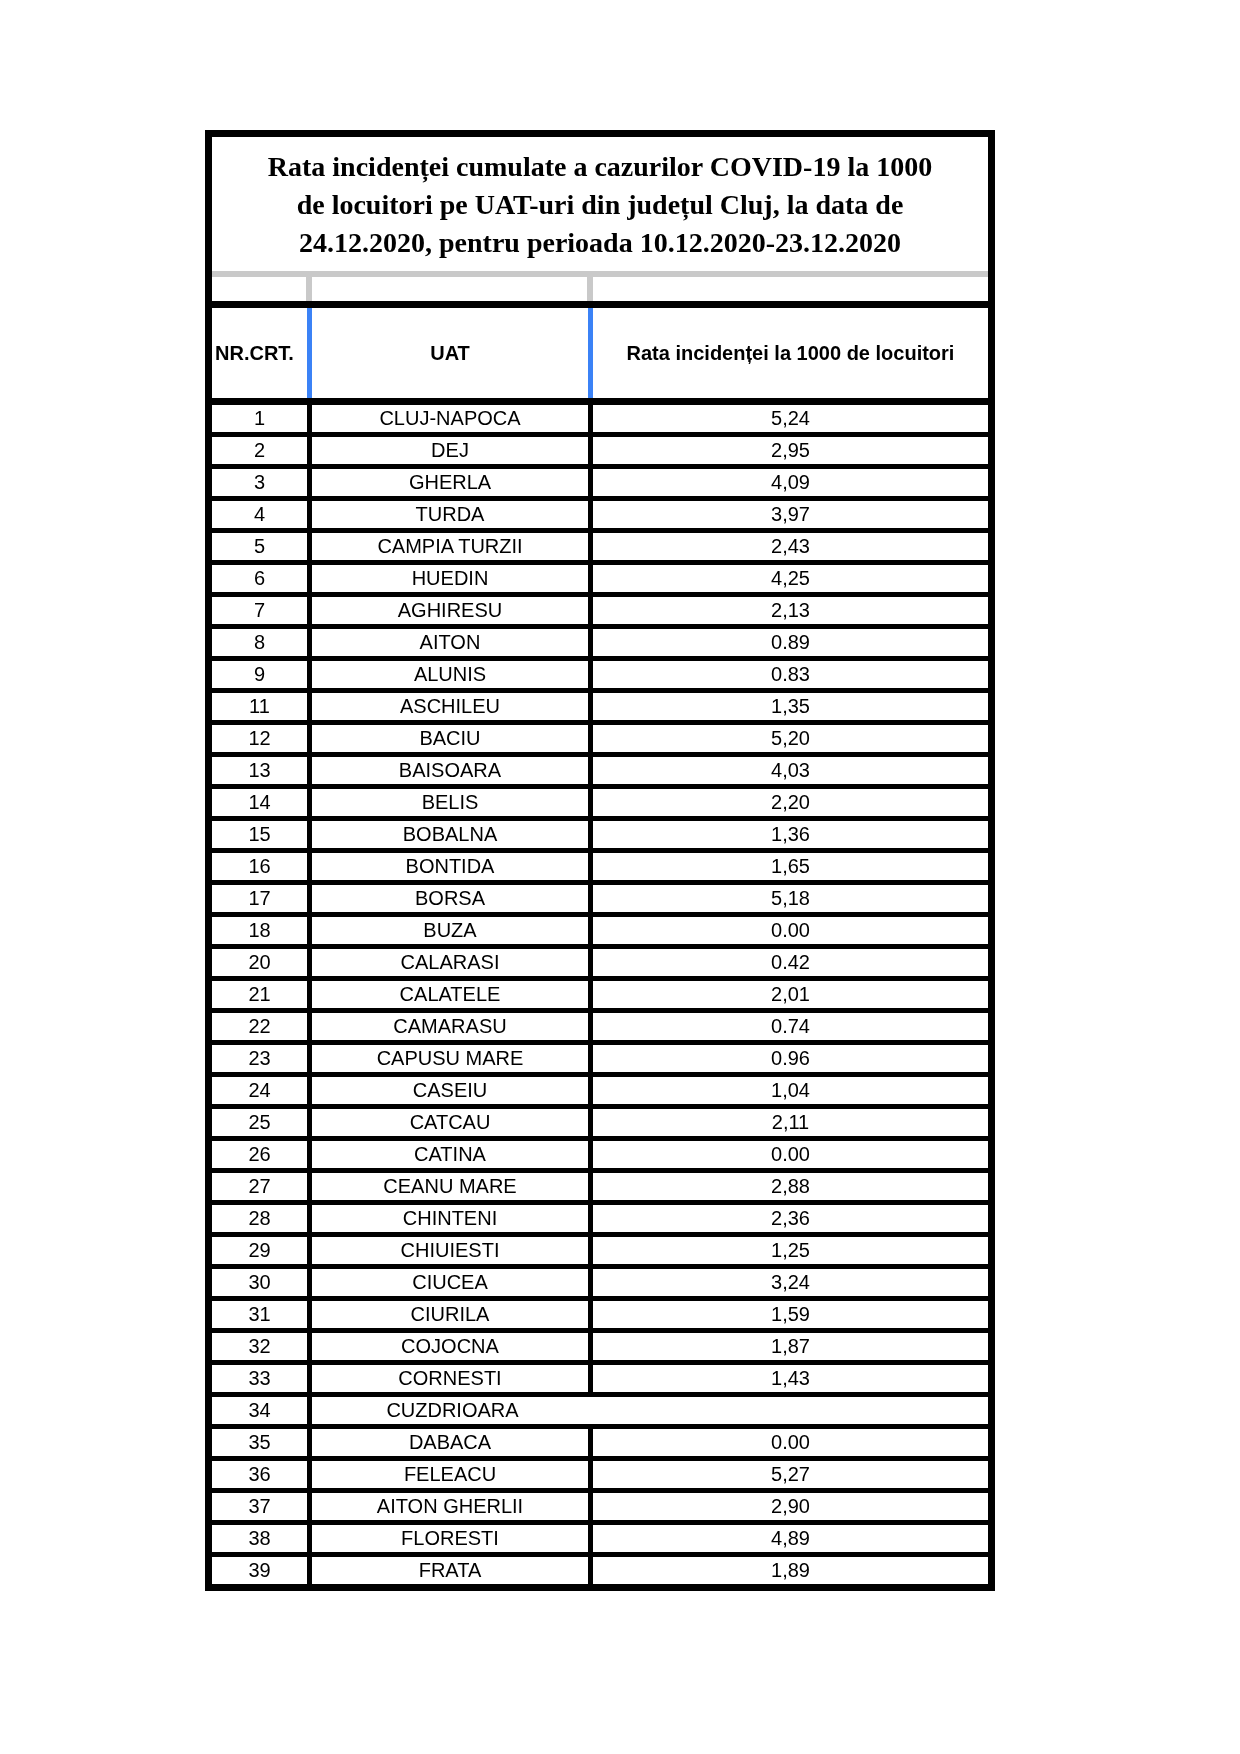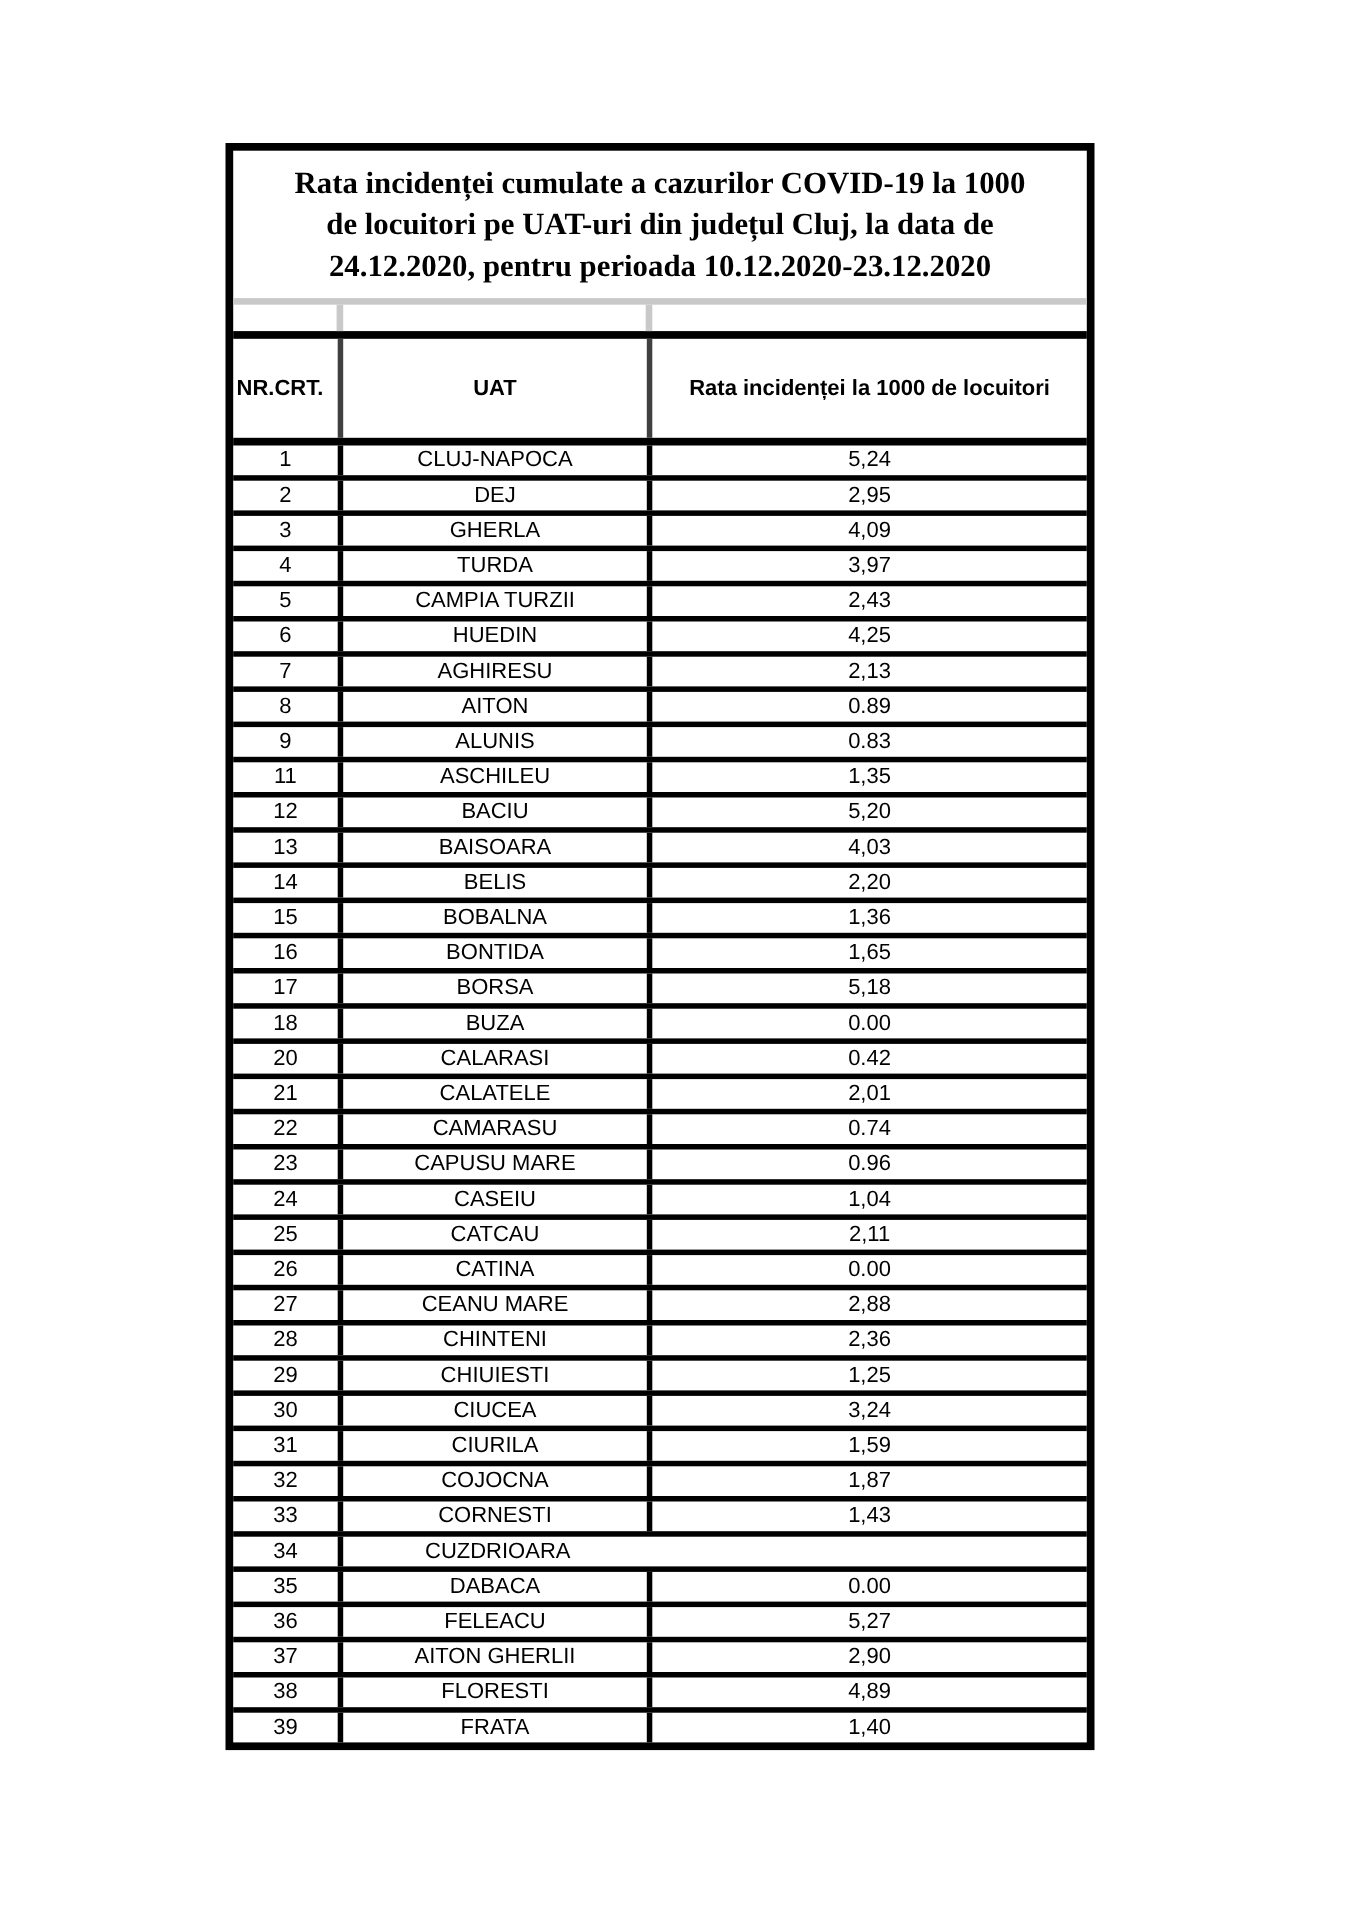--- a/index.html
+++ b/index.html
@@ -61,21 +61,21 @@
     align-items: center;
     justify-content: center;
     text-align: center;
     font-weight: bold;
     font-size: 20px;
     line-height: 26px;
     color: #000000;
     padding: 4px 8px;
   }
   .header-cell:not(:last-child) {
-    border-right: 5px solid #404040;
+    border-right: 5px solid #3b82f6;
   }
   .header-cell.first {
     justify-content: flex-start;
     text-align: left;
     padding-left: 3px;
     padding-right: 0;
   }
   .data-row {
     border-bottom: 5px solid #000000;
   }
@@ -299,18 +299,18 @@
           <div class="data-cell">2,90</div>
         </div>
         <div class="grid-3 data-row">
           <div class="data-cell">38</div>
           <div class="data-cell">FLORESTI</div>
           <div class="data-cell">4,89</div>
         </div>
         <div class="grid-3 data-row">
           <div class="data-cell">39</div>
           <div class="data-cell">FRATA</div>
-          <div class="data-cell">1,40</div>
+          <div class="data-cell">1,89</div>
         </div>
     </div>
 
   </div>
 </div>
 
 </body></html>

